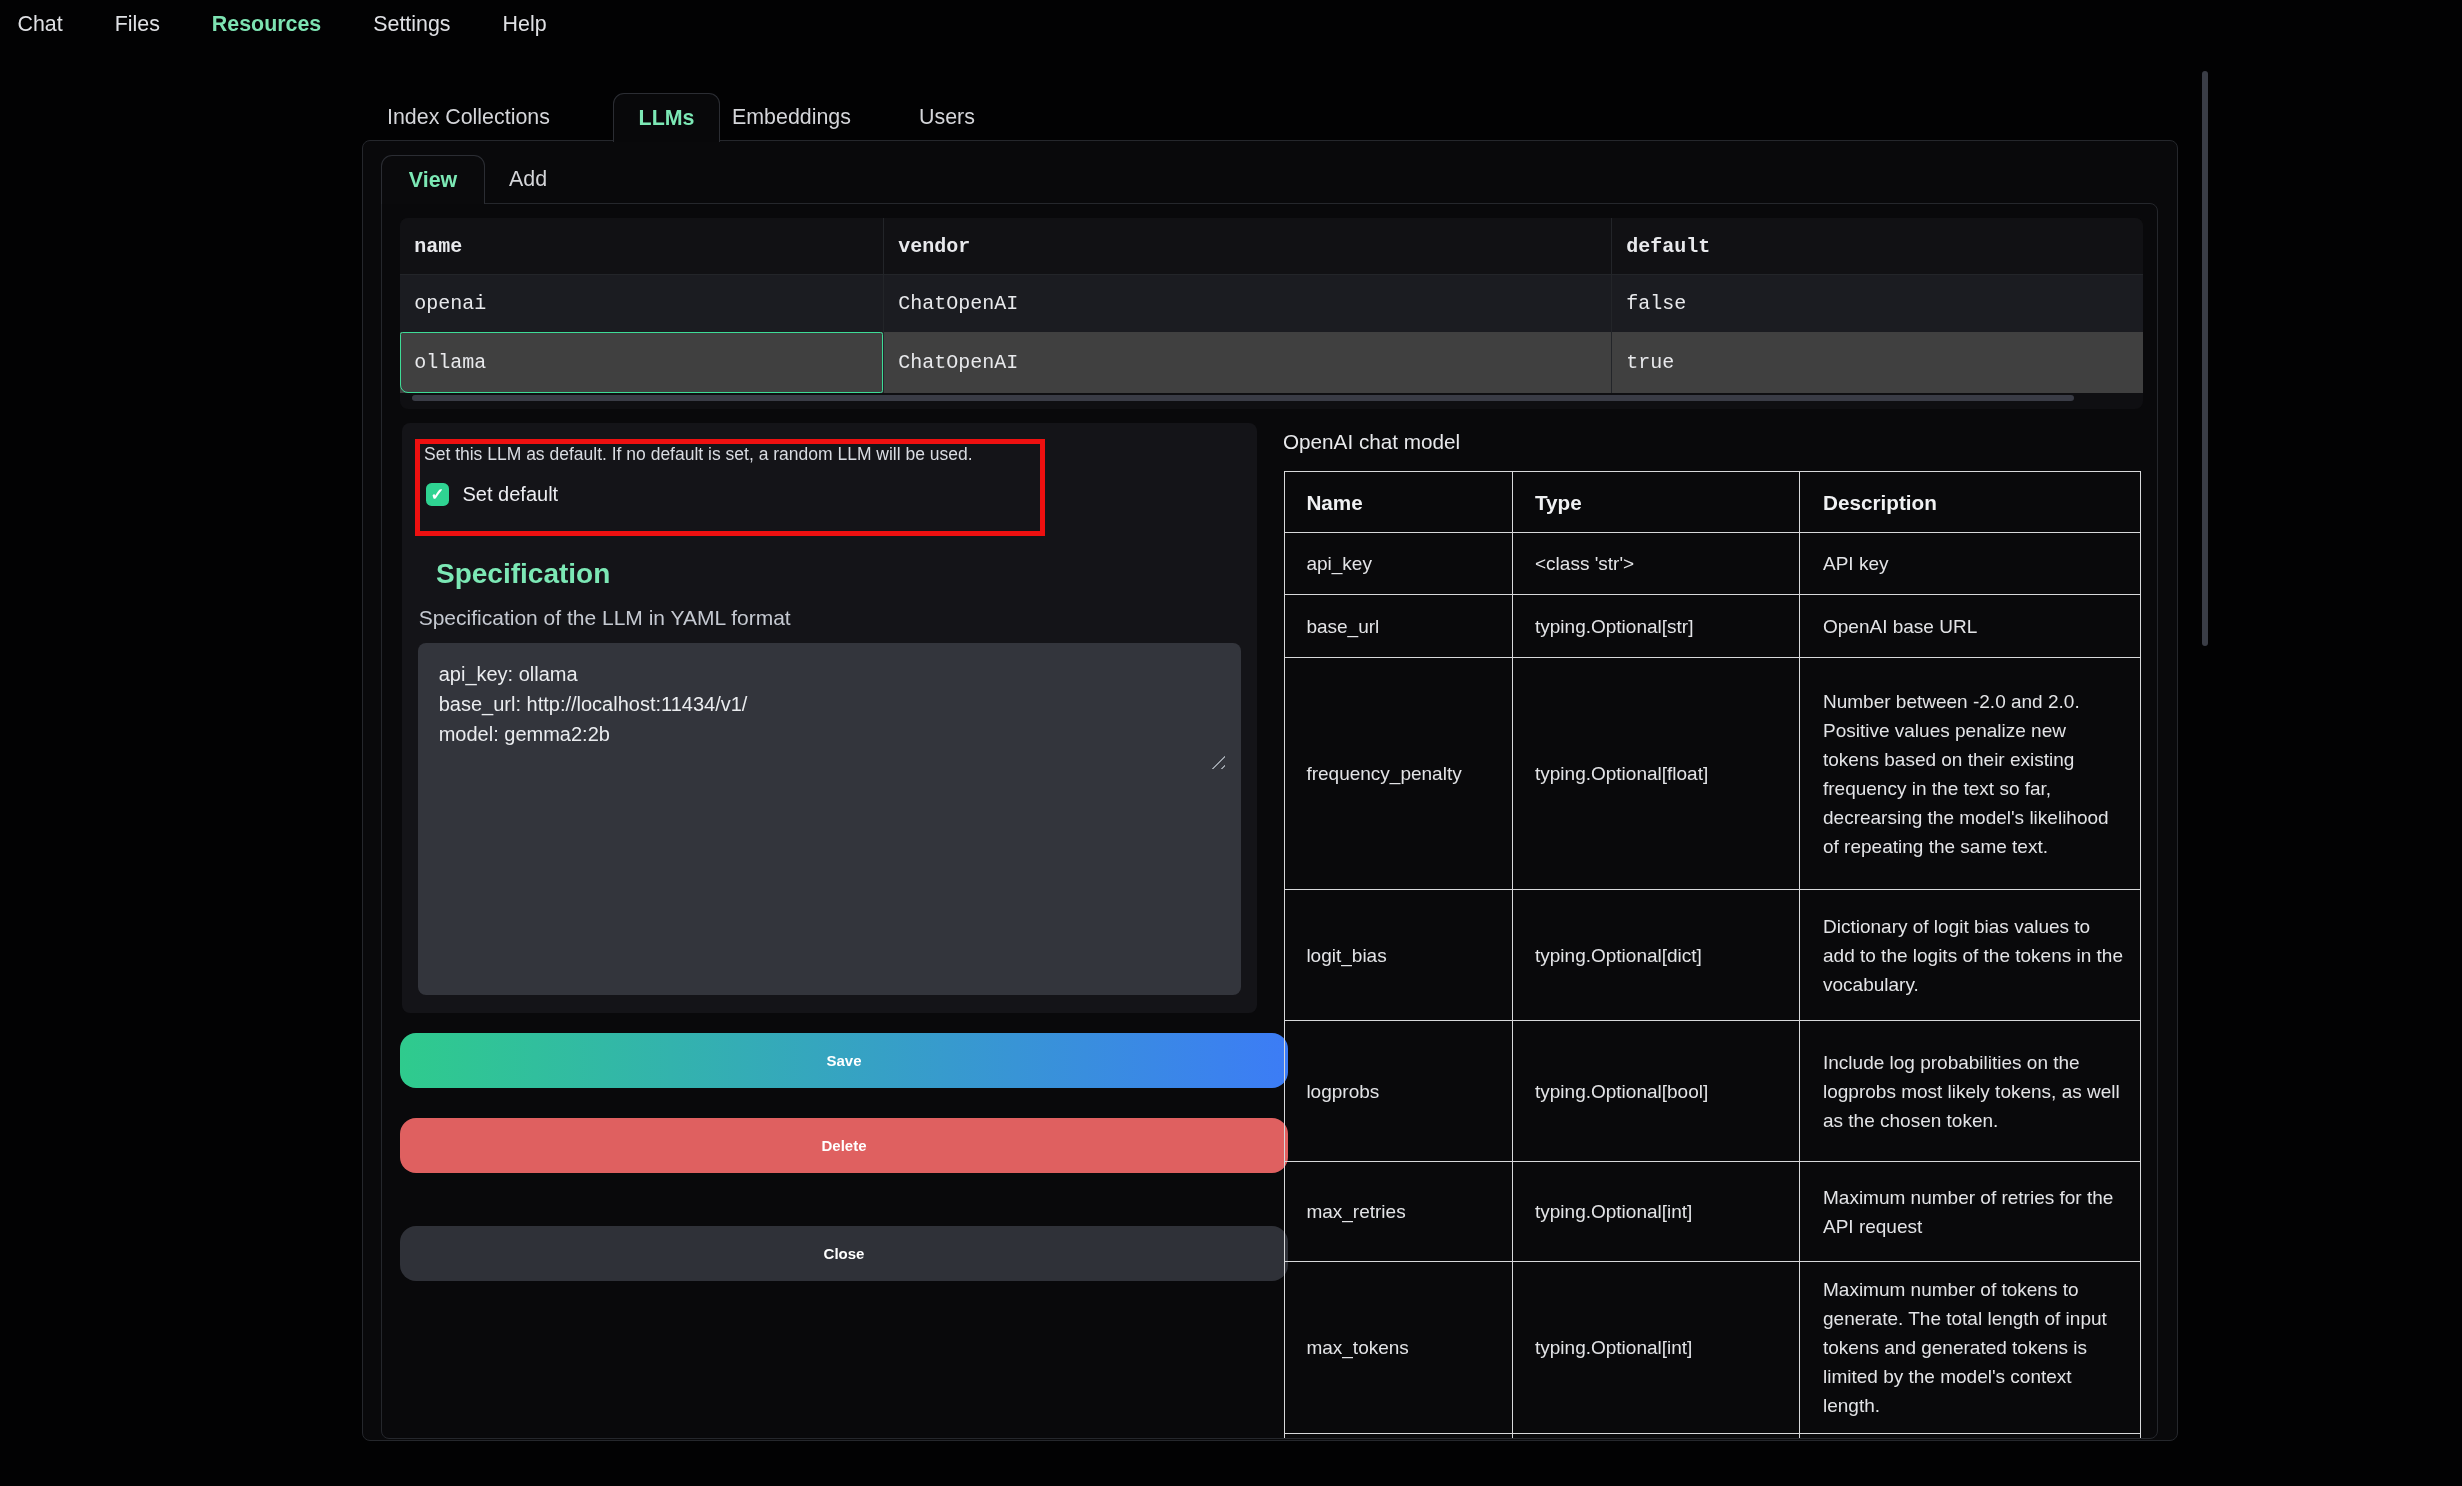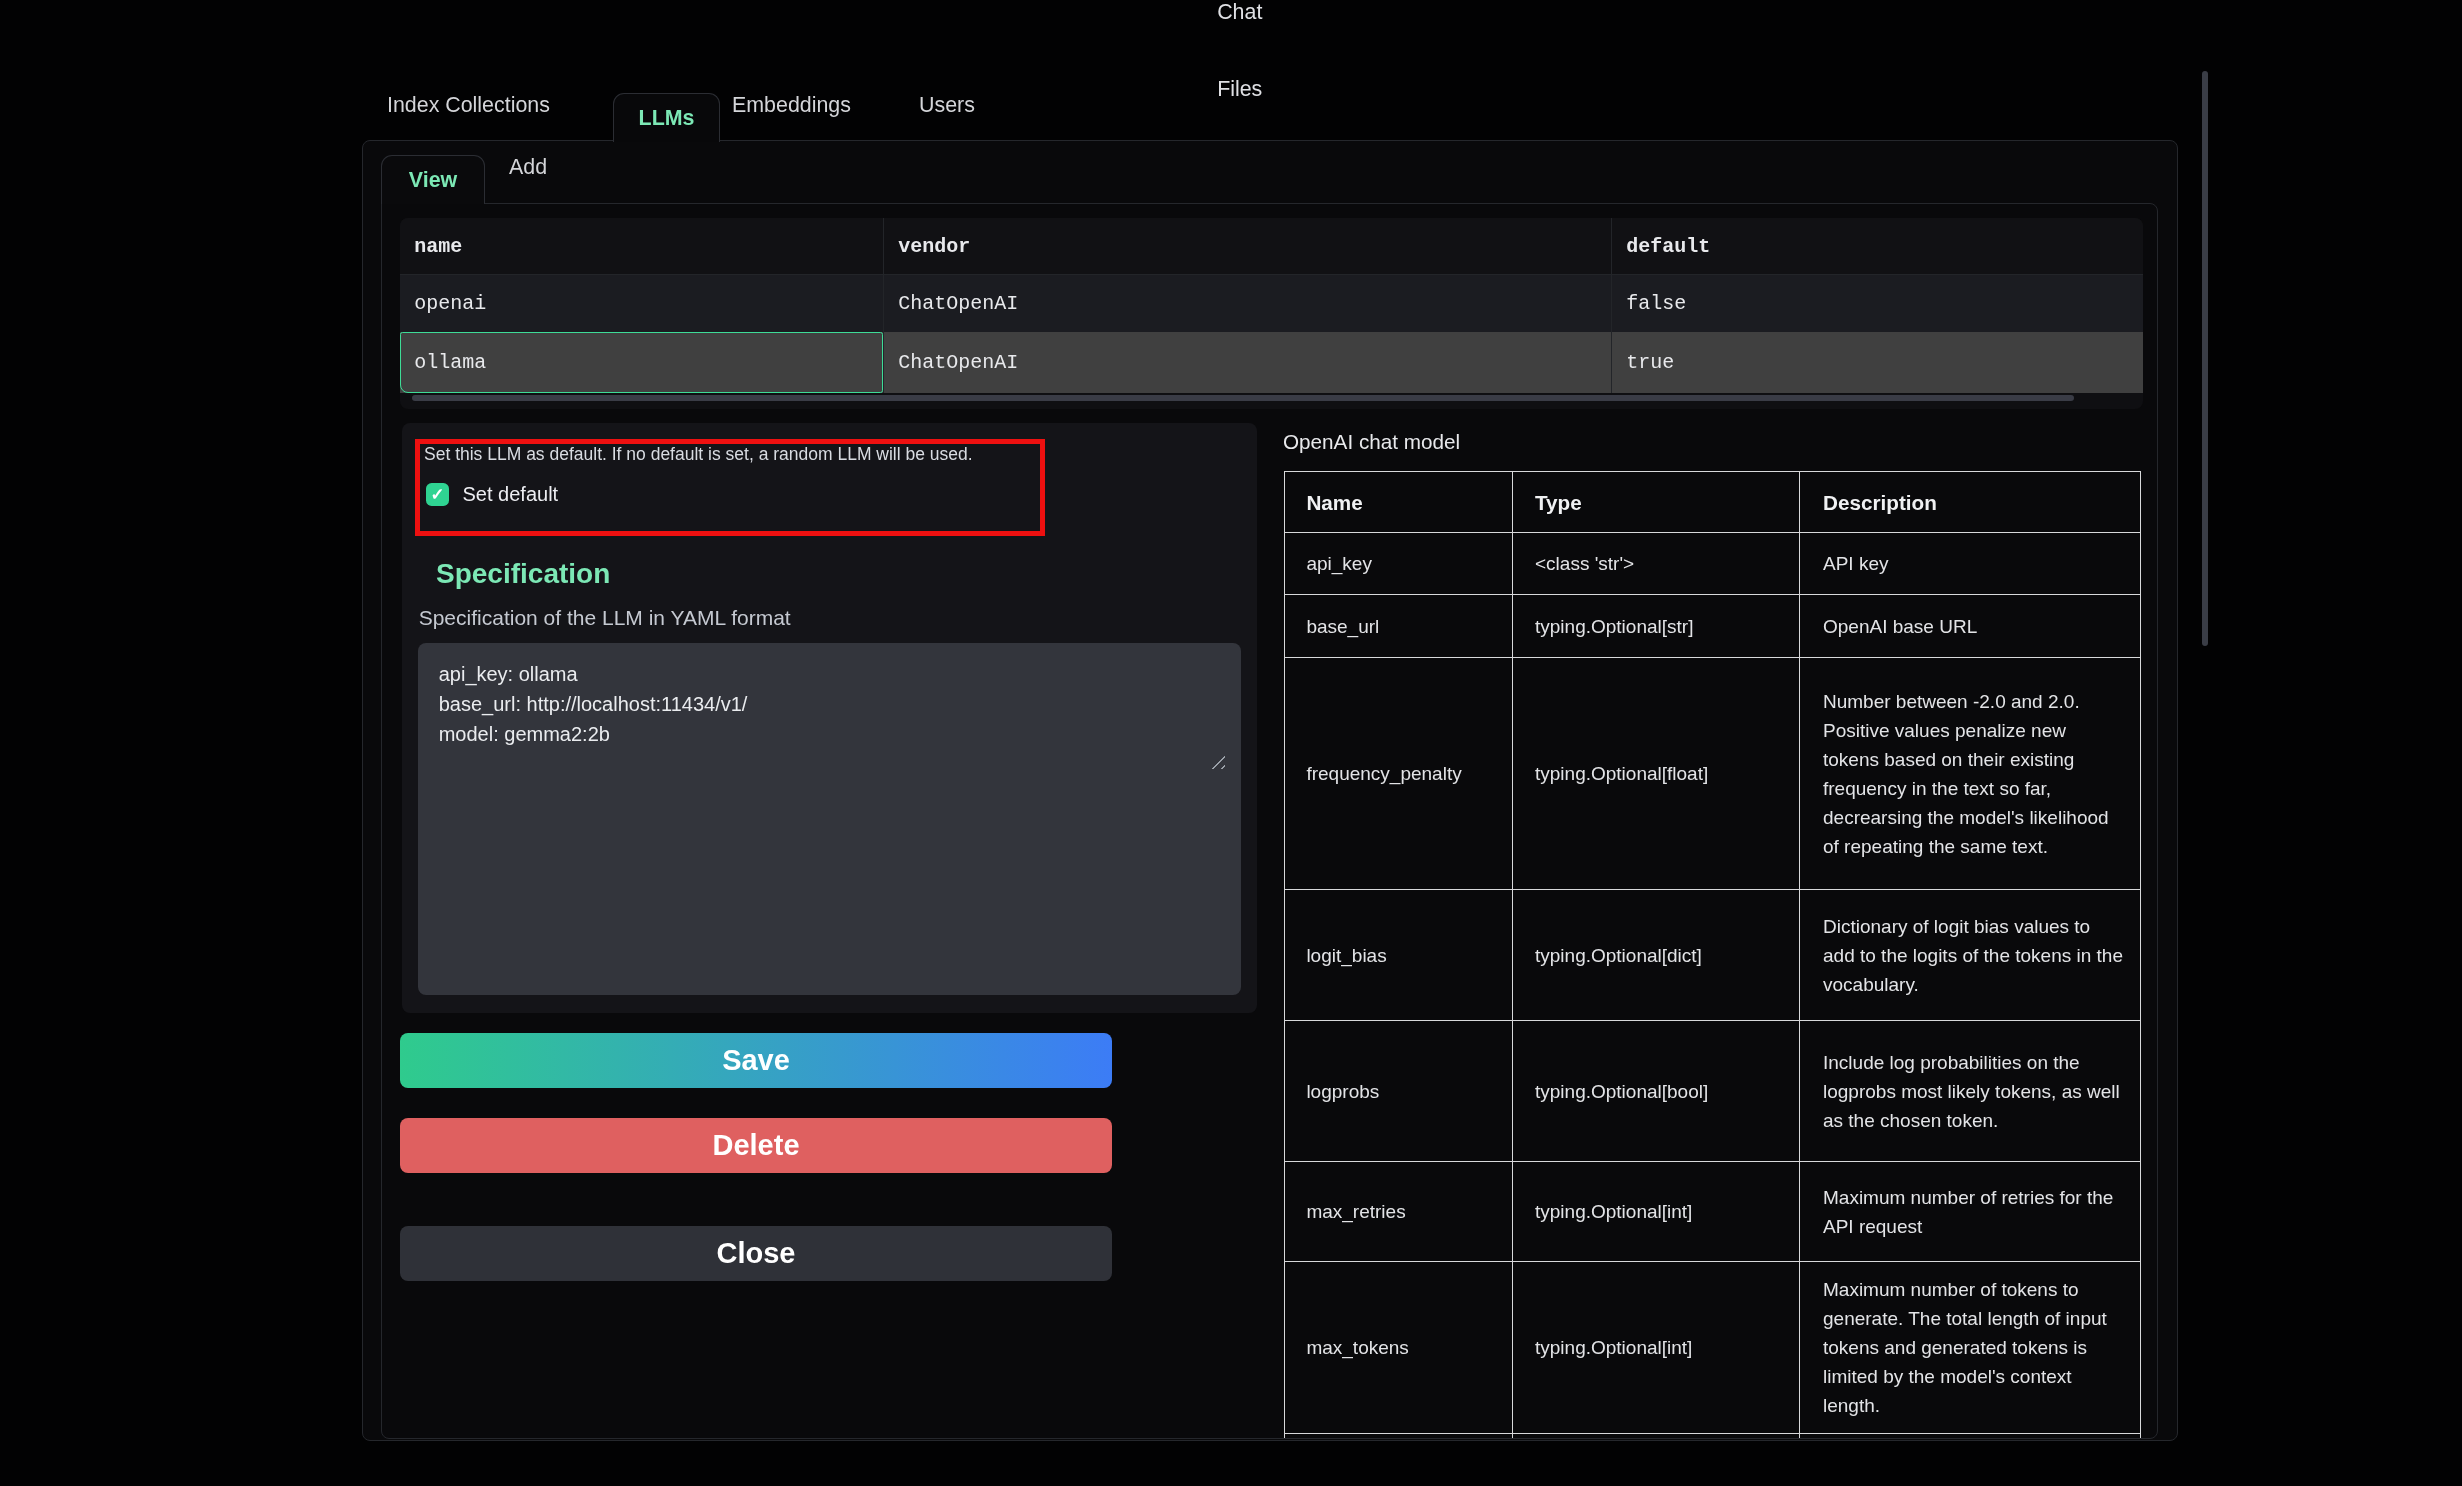--- a/index.html
+++ b/index.html
@@ -2,21 +2,21 @@
 <html style="font-size:12.7px"><head>
 <meta charset="utf-8">
 <style>
   html,body{margin:0;padding:0;background:#020203;}
   #canvas{
     position:relative;width:2462px;height:1487px;overflow:hidden;
     background:#020203;color:#e6e7ea;
     font-family:"Liberation Sans", sans-serif;
     -webkit-font-smoothing:antialiased;
   }
-  .abs{position:absolute;box-sizing:border-box;flex-direction:column;}
+  .abs{position:absolute;box-sizing:border-box;}
 
   
   .top-nav{left:0;top:0;width:2462px;height:48px;display:flex;align-items:center;gap:52px;padding-left:17.5px;}
   .nav-item{font-size:21.4px;color:#dfe0e4;cursor:default;}
   .nav-item.active{color:#7de3b2;font-weight:700;}
 
   
   .rtab{top:93px;height:49px;display:flex;align-items:center;font-size:21.4px;color:#d4d5d9;z-index:4;}
   .rtab-box{justify-content:center;border:0.8px solid #2b2d33;border-bottom:none;border-radius:11px 11px 0 0;background:#08080a;}
   .rtab.active-label{color:#7ce8b5;font-weight:700;margin-left:13px;}
@@ -46,21 +46,21 @@
   .default-note{position:absolute;left:22px;top:20.7px;width:612px;font-size:17.5px;color:#d9dce2;}
   .cb-row{position:absolute;left:24px;top:60px;display:flex;align-items:center;}
   .checkbox{width:23px;height:23px;background:#2fd492;border-radius:5.6px;display:flex;align-items:center;justify-content:center;color:#ffffff;font-size:16.7px;font-weight:700;}
   .cb-label{margin-left:13.5px;font-size:20px;color:#edeef2;}
   .spec-heading{position:absolute;left:34px;top:135px;font-size:28px;font-weight:700;color:#7ce8b5;}
   .spec-helper{position:absolute;left:16.7px;top:183px;font-size:21px;color:#c5c9d1;}
   .yaml-area{position:absolute;left:16px;top:220px;width:823px;height:352px;background:#33353c;border:none;border-radius:8px;padding:16px 20.7px;box-sizing:border-box;font-family:"Liberation Sans",sans-serif;font-size:20px;line-height:30px;color:#eaecef;resize:none;outline:none;overflow:hidden;}
   .resize-grip{position:absolute;left:807px;top:330px;width:16px;height:16px;clip-path:polygon(100% 0,100% 100%,0 100%);background:repeating-linear-gradient(135deg,#9aa0a8 0 2px,transparent 2px 6.4px);}
 
   
-  .act-btn{left:400px;width:712px;height:55px;border:none;border-radius:8px;display:flex;align-items:center;justify-content:center;font-size:29px;font-weight:700;color:#ffffff;z-index:3;cursor:pointer;font-family:"Liberation Sans",sans-serif;}
+  .act-btn{left:400px;width:888px;height:55px;border:none;border-radius:16px;display:flex;align-items:center;justify-content:center;font-size:15px;font-weight:700;color:#ffffff;z-index:3;cursor:pointer;font-family:"Liberation Sans",sans-serif;}
   .btn-save{top:1033px;background:linear-gradient(90deg,#2fcb8d,#3c7cf6);}
   .btn-delete{top:1118px;background:#df6060;}
   .btn-close{top:1226px;background:#2f3138;}
 
   
   .params-title{left:1283px;top:430px;font-size:20.7px;color:#e8e9ec;z-index:3;}
   .params-clip{left:1284px;top:471px;width:858px;height:967px;overflow:hidden;z-index:3;}
   .ptable{border:0.8px solid #d8d9db;border-bottom:none;width:855px;box-sizing:content-box;}
   .prow{display:grid;grid-template-columns:228px 287px 341px;border-bottom:0.8px solid #d8d9db;}
   .pc{border-right:0.8px solid #d8d9db;box-sizing:border-box;display:flex;align-items:center;font-size:19px;color:#e3e4e7;padding:11px 16px 11px 22px;line-height:29px;}

